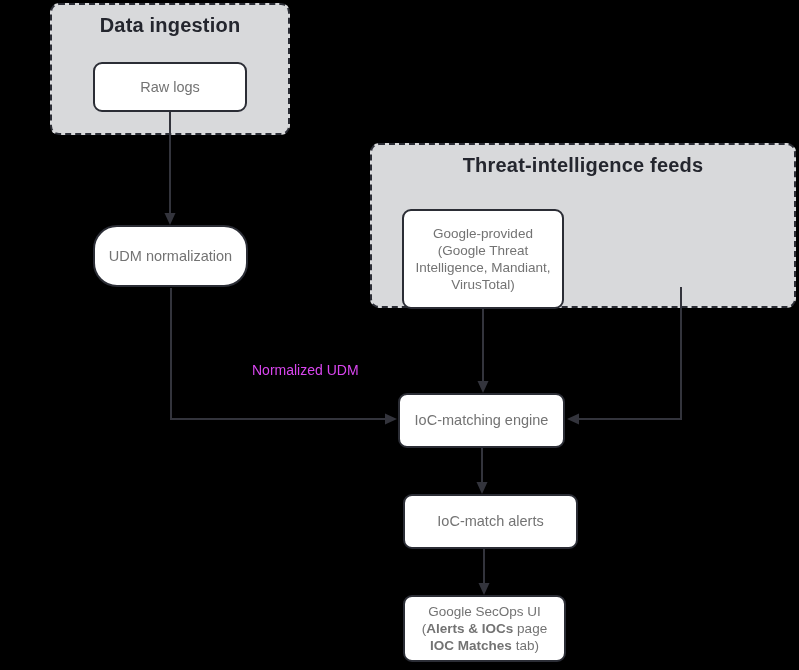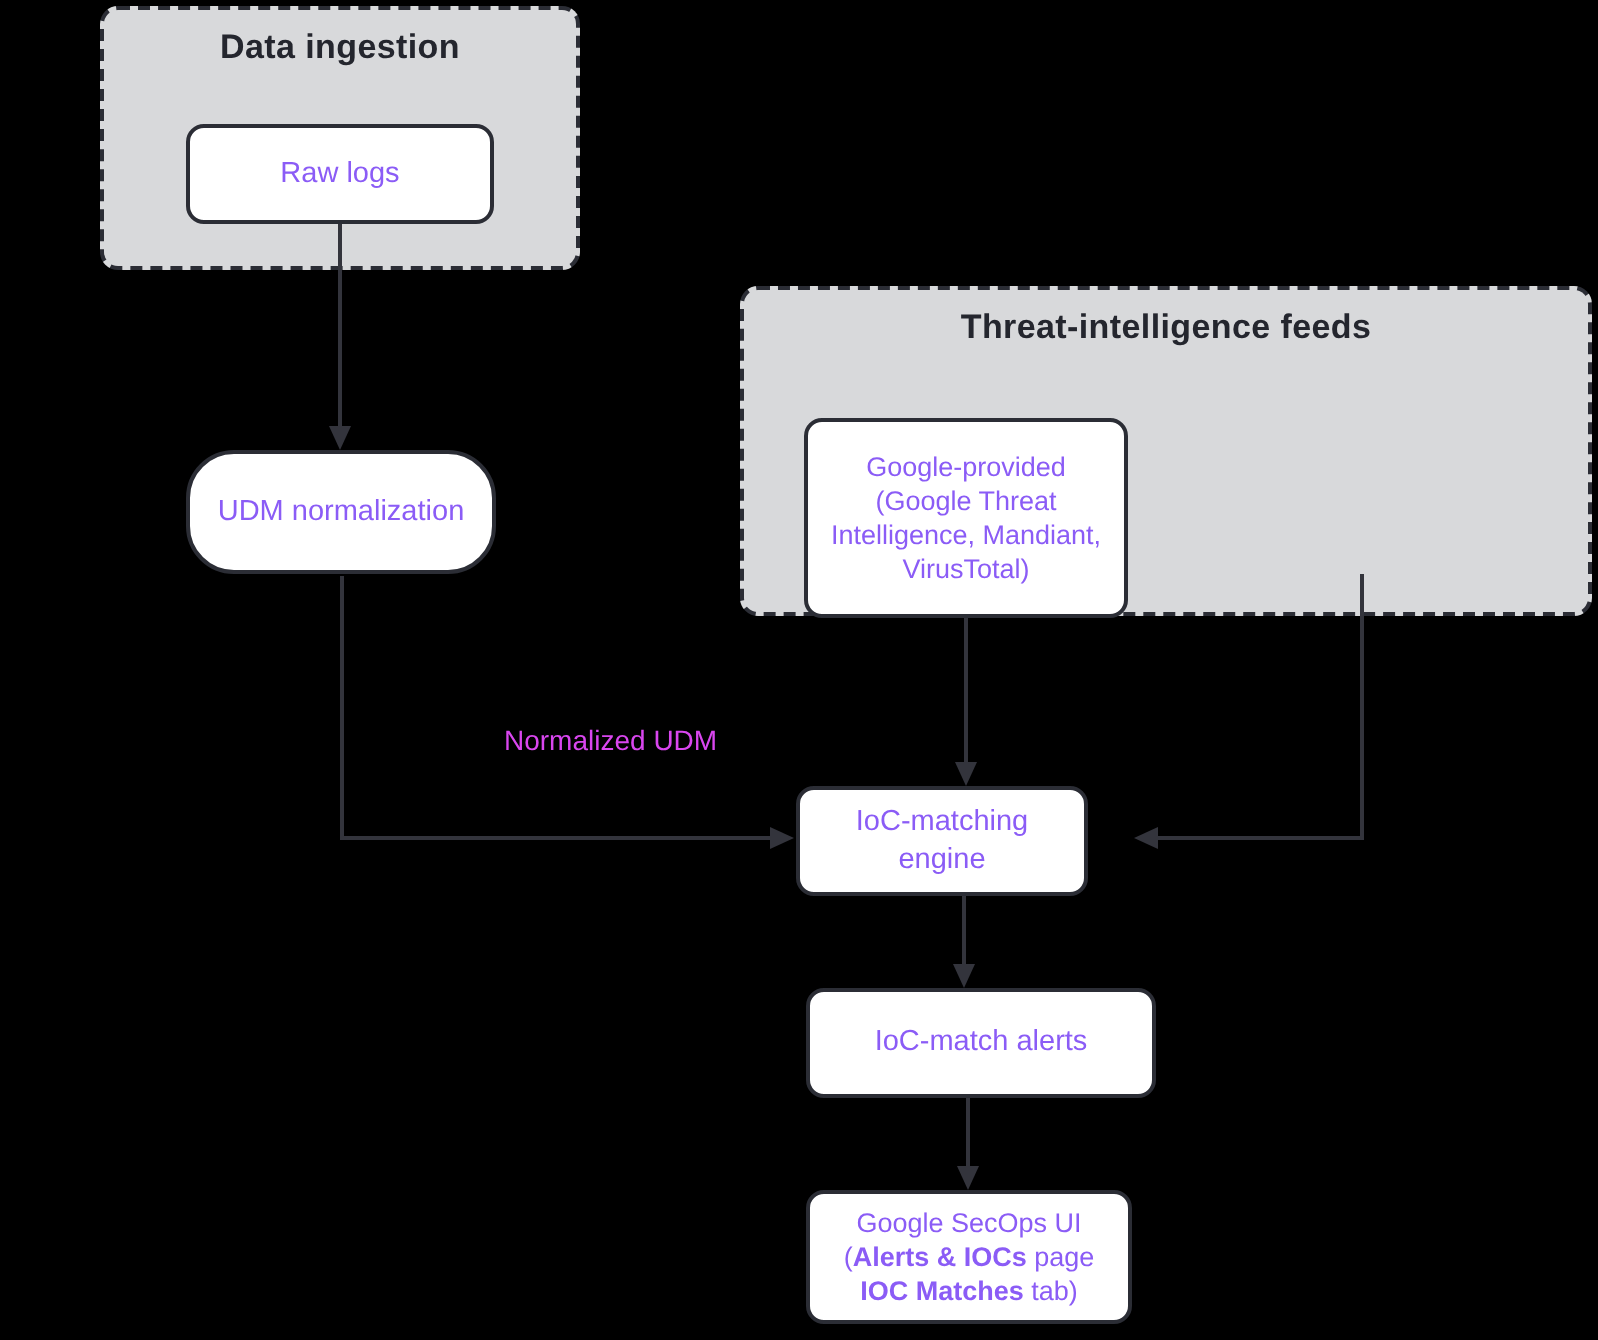--- a/index.html
+++ b/index.html
@@ -14,37 +14,37 @@
   .group {
     position: absolute;
     background: #d8d9db;
     border: 2px dashed #2b2d35;
     border-radius: 9px;
     box-sizing: border-box;
   }
   .group-title {
     text-align: center;
     font-weight: bold;
-    font-size: 17px;
+    font-size: 20px;
     letter-spacing: 0.2px;
     color: #24262e;
     margin-top: 9px;
   }
   .node {
     position: absolute;
     background: #ffffff;
     border: 2px solid #2b2d35;
     border-radius: 9px;
     box-sizing: border-box;
     display: flex;
     flex-direction: column;
     align-items: center;
     justify-content: center;
     text-align: center;
-    color: #8b5cf6;
+    color: #737373;
     font-size: 14.5px;
     line-height: 1.28;
     padding: 2px 6px;
   }
   .node.small-text { font-size: 13.5px; line-height: 1.26; }
   .edges {
     position: absolute;
     left: 0; top: 0;
     width: 799px; height: 670px;
     pointer-events: none;
@@ -104,21 +104,21 @@
   </div>
 
   <div class="node small-text" style="left:402px; top:209px; width:162px; height:100px;">
     <div>Google-provided</div>
     <div>(Google Threat</div>
     <div>Intelligence, Mandiant,</div>
     <div>VirusTotal)</div>
   </div>
 
 
-  <div class="node" style="left:398px; top:393px; width:146px; height:55px;">
+  <div class="node" style="left:398px; top:393px; width:167px; height:55px;">
     <span>IoC-matching engine</span>
   </div>
 
   <div class="node" style="left:403px; top:494px; width:175px; height:55px;">
     <span>IoC-match alerts</span>
   </div>
 
   <div class="node small-text" style="left:403px; top:595px; width:163px; height:67px;">
     <div>Google SecOps UI</div>
     <div><span>(</span><b>Alerts &amp; IOCs</b><span> page</span></div>

